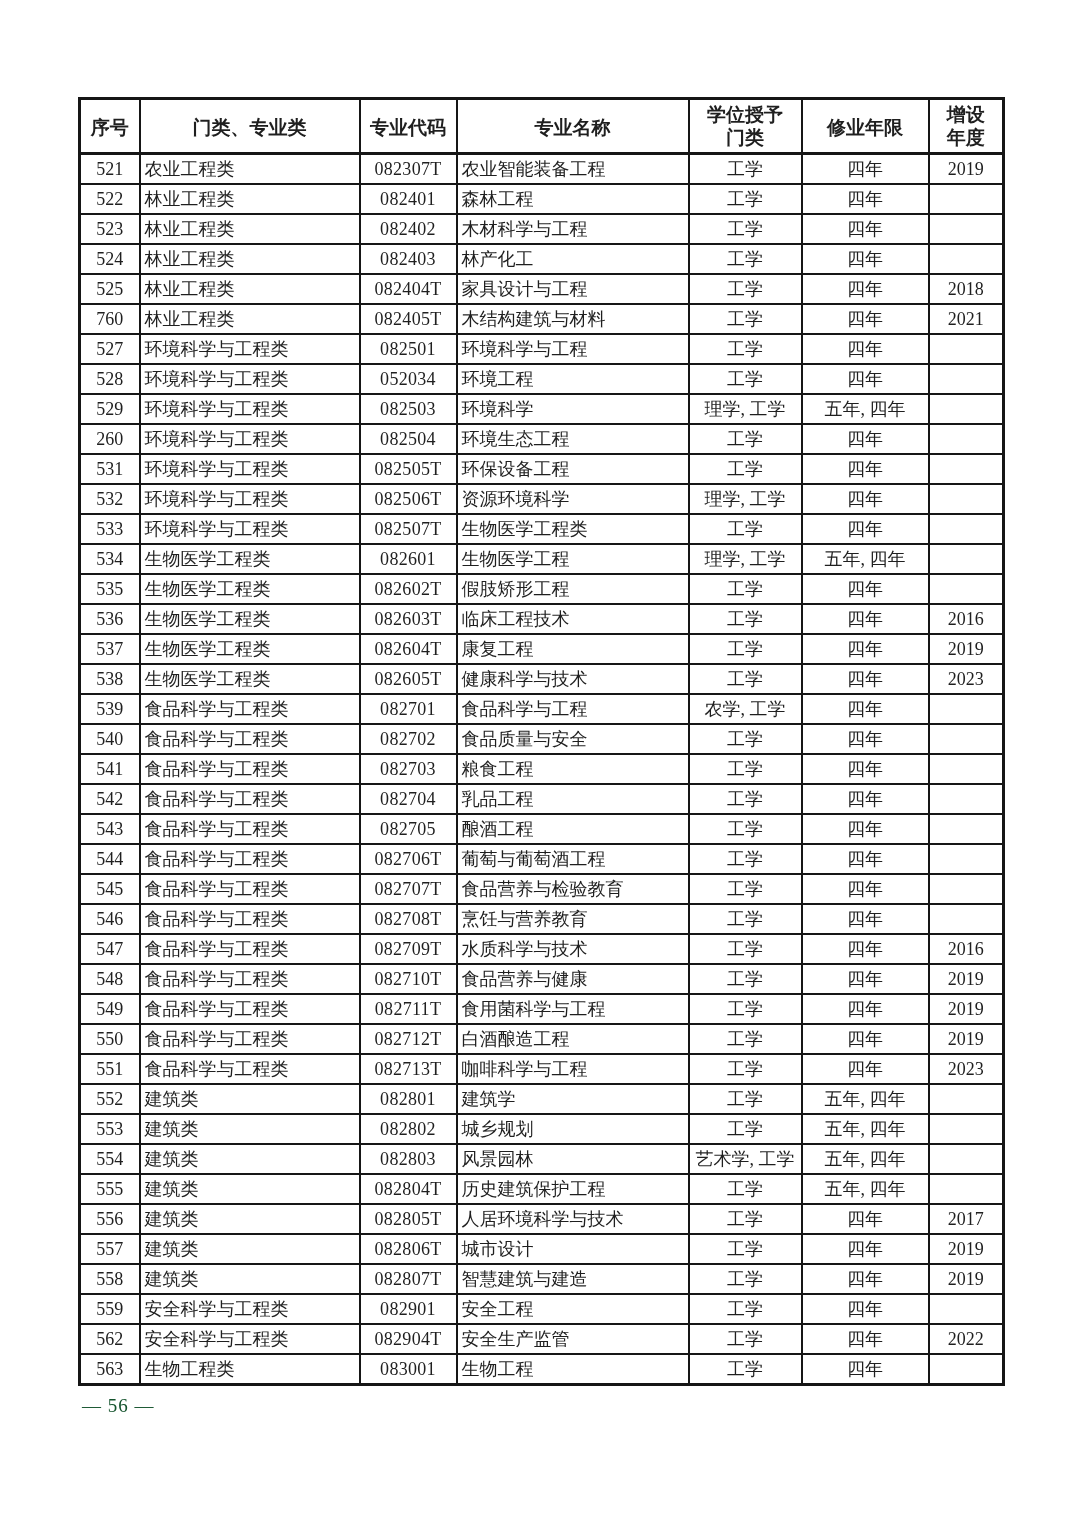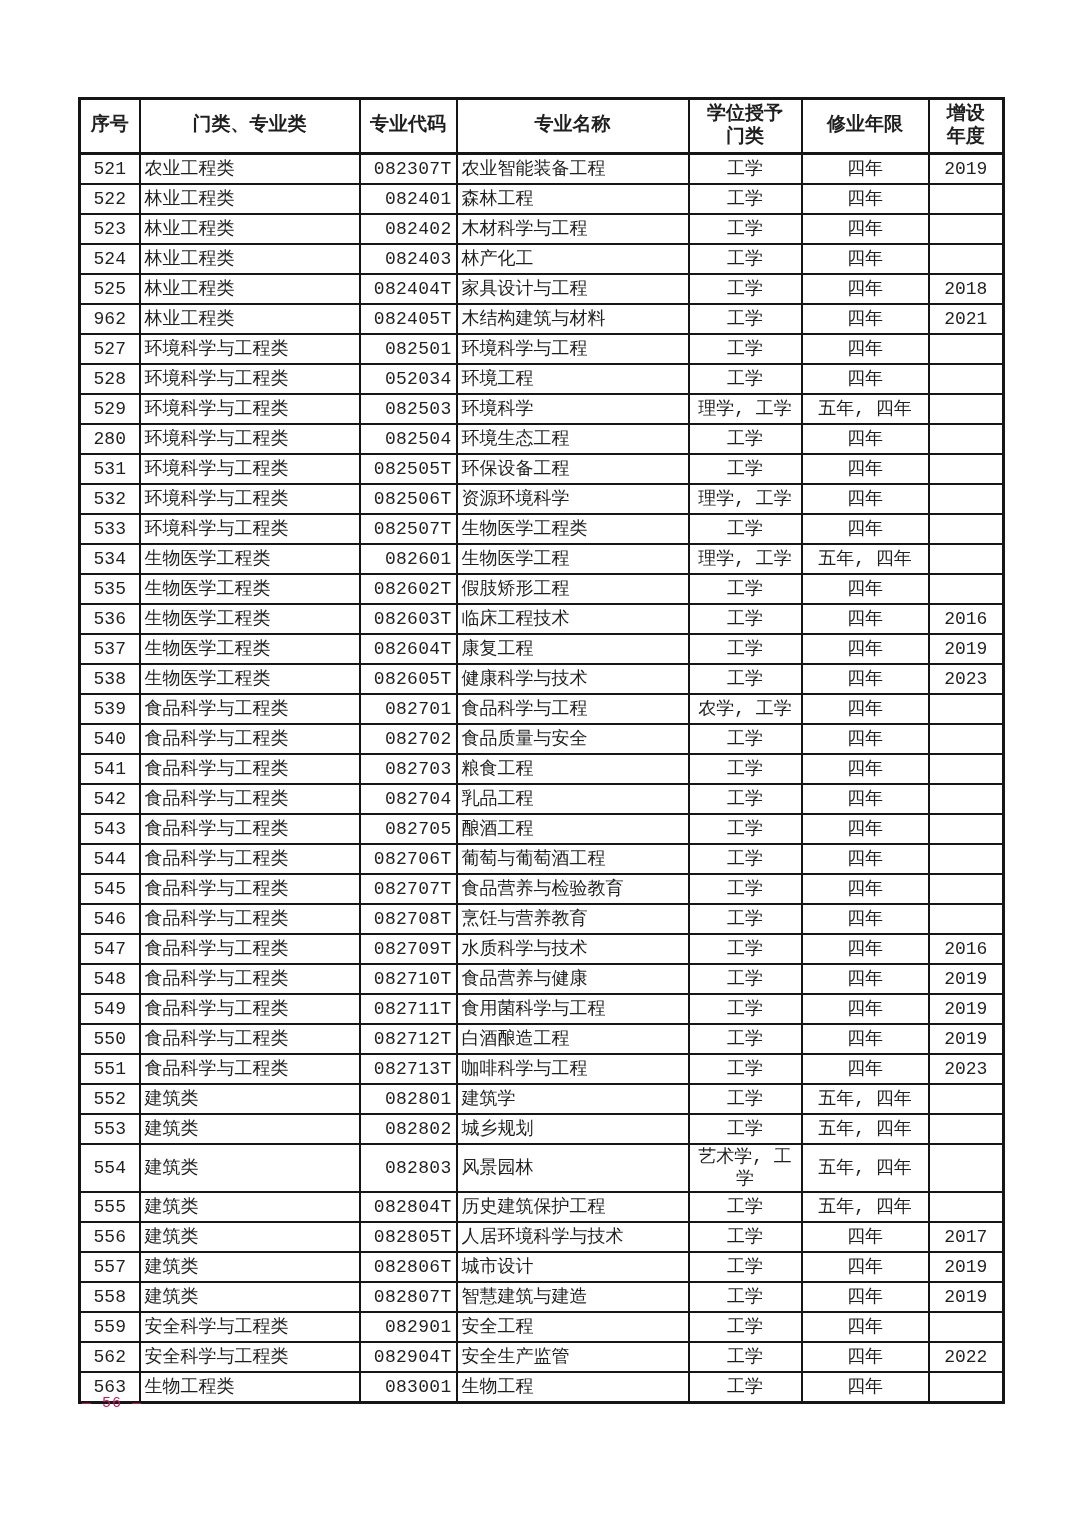--- a/index.html
+++ b/index.html
@@ -5,21 +5,21 @@
   html, body {
     margin: 0;
     padding: 0;
     background: #ffffff;
   }
   .page {
     position: relative;
     width: 1080px;
     height: 1528px;
     background: #ffffff;
-    font-family: Liberation Mono, monospace;
+    font-family: Liberation Serif, serif;
     color: #1f1f1f;
     overflow: hidden;
   }
   table.catalog {
     position: absolute;
     left: 78px;
     top: 97px;
     width: 924px;
     border-collapse: collapse;
     table-layout: fixed;
@@ -51,31 +51,31 @@
   col.c0 { width: 60px; }
   col.c1 { width: 220px; }
   col.c2 { width: 97px; }
   col.c3 { width: 232px; }
   col.c4 { width: 113px; }
   col.c5 { width: 127px; }
   col.c6 { width: 75px; }
   
   td.a-center { text-align: center; }
   td.a-left   { text-align: left; padding-left: 5px; }
-  td.code     { text-align: right; padding-left: 3px; letter-spacing: 0.3px; }
+  td.code     { text-align: center; padding-left: 3px; letter-spacing: 0.3px; }
   
   .h-inner { display: inline-block; vertical-align: middle; }
   .hw-degree { width: 80px; }
   .hw-year   { width: 42px; }
   .page-number {
     position: absolute;
     left: 82px;
     top: 1395px;
-    font-size: 15px;
-    color: #be185d;
+    font-size: 19px;
+    color: #14532d;
     letter-spacing: 1px;
   }
 </style>
 </head>
 <body>
 
 <div class="page">
 
   <table class="catalog">
     <colgroup>
@@ -138,21 +138,21 @@
         <tr>
           <td class="a-center">525</td>
           <td class="a-left">林业工程类</td>
           <td class="code">082404T</td>
           <td class="a-left">家具设计与工程</td>
           <td class="a-center">工学</td>
           <td class="a-center">四年</td>
           <td class="a-center">2018</td>
         </tr>
         <tr>
-          <td class="a-center">962</td>
+          <td class="a-center">760</td>
           <td class="a-left">林业工程类</td>
           <td class="code">082405T</td>
           <td class="a-left">木结构建筑与材料</td>
           <td class="a-center">工学</td>
           <td class="a-center">四年</td>
           <td class="a-center">2021</td>
         </tr>
         <tr>
           <td class="a-center">527</td>
           <td class="a-left">环境科学与工程类</td>
@@ -174,21 +174,21 @@
         <tr>
           <td class="a-center">529</td>
           <td class="a-left">环境科学与工程类</td>
           <td class="code">082503</td>
           <td class="a-left">环境科学</td>
           <td class="a-center">理学, 工学</td>
           <td class="a-center">五年, 四年</td>
           <td class="a-center"></td>
         </tr>
         <tr>
-          <td class="a-center">280</td>
+          <td class="a-center">260</td>
           <td class="a-left">环境科学与工程类</td>
           <td class="code">082504</td>
           <td class="a-left">环境生态工程</td>
           <td class="a-center">工学</td>
           <td class="a-center">四年</td>
           <td class="a-center"></td>
         </tr>
         <tr>
           <td class="a-center">531</td>
           <td class="a-left">环境科学与工程类</td>

